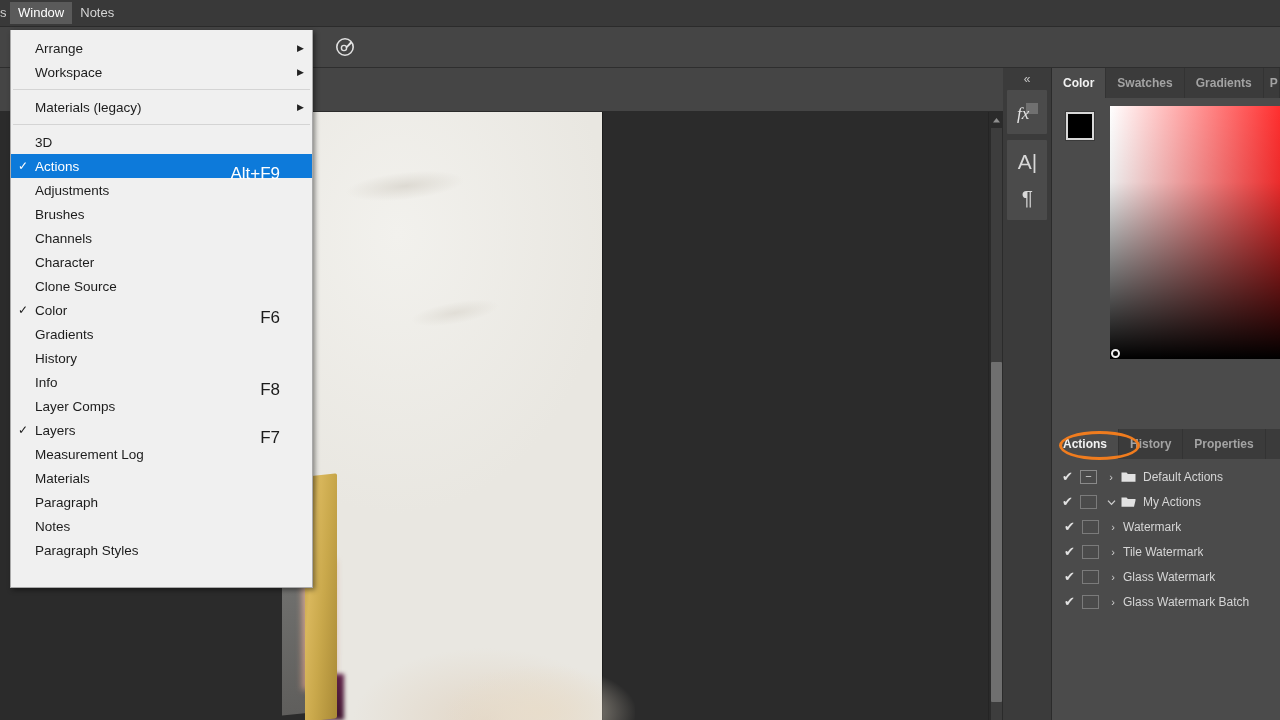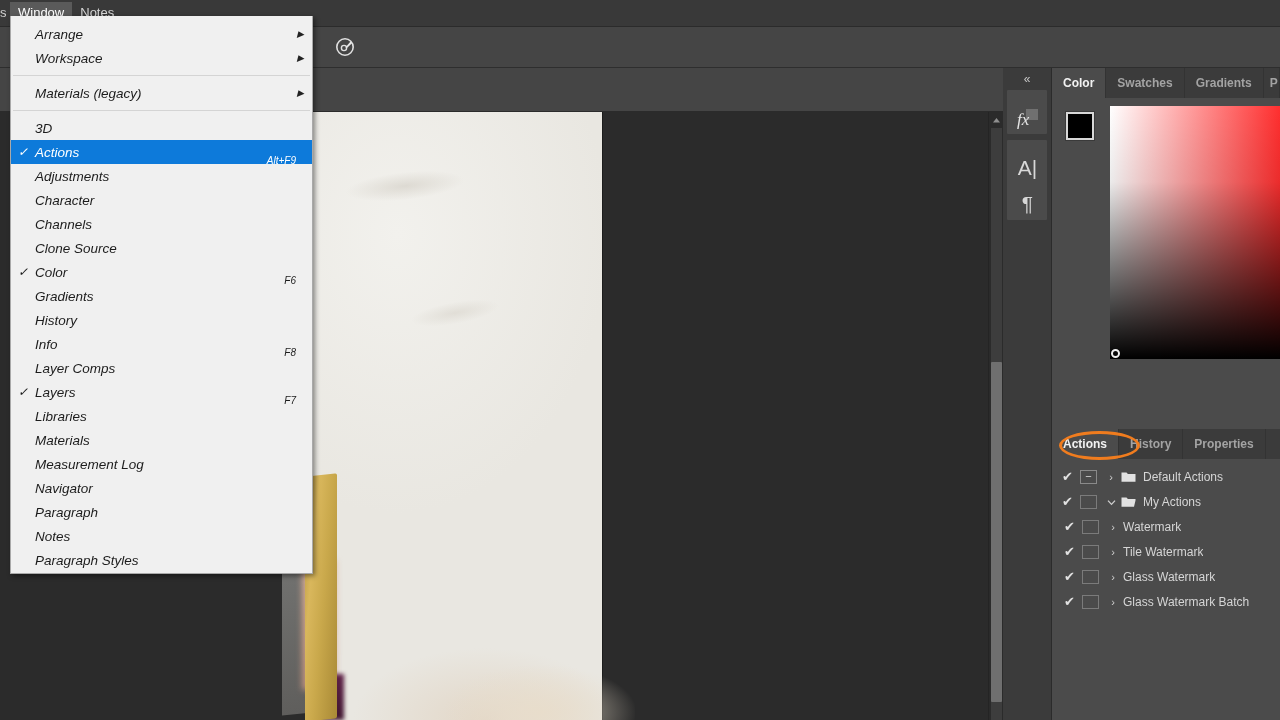--- a/index.html
+++ b/index.html
@@ -119,21 +119,21 @@
   }
   .dock-collapse {
     height: 22px; display: flex; align-items: center; justify-content: center;
     color: #c6c6c6; font-size: 12px; background: #3b3b3b;
   }
   .dock-group {
     margin: 0 4px 6px 4px; background: #4b4b4b; border-radius: 1px;
     padding: 4px 0;
   }
   .dock-btn {
-    width: 41px; height: 36px; display: flex; align-items: flex-end;
+    width: 41px; height: 36px; display: flex; align-items: center;
     justify-content: center; color: #d8d8d8;
   }
   .char-ico { font-size: 21px; font-family: "Liberation Sans", sans-serif; }
   .para-ico { font-size: 21px; }
 
   
   .right-dock {
     position: absolute; top: 0; left: 1052px; width: 228px; height: 652px;
     background: #4b4b4b;
   }
@@ -193,32 +193,32 @@
   .act-box.empty { border-color: #7b7b7b; }
   .act-chev {
     width: 20px; text-align: center; color: #cfcfcf; font-size: 11px;
   }
   .act-folder { width: 22px; display: flex; align-items: center; color: #e0e0e0; }
   .act-label { white-space: nowrap; overflow: hidden; }
   .indent-1 { padding-left: 12px; }
 
   
   .dropdown {
-    position: absolute; left: 10px; top: 16px; width: 303px; height: 558px;
+    position: absolute; left: 10px; top: 30px; width: 303px; height: 558px;
     background: #f0f0f0; border: 1px solid #a9a9a9; border-top: none;
     box-shadow: 2px 2px 5px rgba(0,0,0,0.45);
-    overflow: hidden; z-index: 50; font-style: italic;
+    overflow: hidden; z-index: 50;
   }
   .mi {
     display: flex; align-items: center; height: 24px;
     font-size: 13.5px; color: #1c1c1c; position: relative;
   }
   .mi .chk { width: 24px; text-align: center; font-size: 12px; color: #1c1c1c; }
   .mi .lbl { flex: 1; }
-  .mi .acc { padding-right: 16px; font-size: 10px; color: #1c1c1c; margin-top: 16px; }
+  .mi .acc { padding-right: 32px; font-size: 17px; color: #1c1c1c; margin-top: 16px; }
   .mi .arrow { position: absolute; right: 8px; font-size: 9px; color: #222; }
   .mi.selected { background: #0d7ada; color: #fff; }
   .mi.selected .chk, .mi.selected .acc { color: #fff; }
   .sep { height: 1px; background: #d4d4d4; margin: 5px 2px; }
 </style>
 </head>
 <body>
 
 <div id="app">
 
@@ -405,25 +405,29 @@
       <span class="chk">✓</span>
       <span class="lbl">Actions</span>
       <span class="acc">Alt+F9</span>
     </div>
     <div class="mi">
       <span class="chk"></span>
       <span class="lbl">Adjustments</span>
     </div>
     <div class="mi">
       <span class="chk"></span>
+      <span class="lbl">Brushes</span>
+    </div>
+    <div class="mi">
+      <span class="chk"></span>
+      <span class="lbl">Channels</span>
+    </div>
+    <div class="mi">
+      <span class="chk"></span>
       <span class="lbl">Character</span>
-    </div>
-    <div class="mi">
-      <span class="chk"></span>
-      <span class="lbl">Channels</span>
     </div>
     <div class="mi">
       <span class="chk"></span>
       <span class="lbl">Clone Source</span>
     </div>
     <div class="mi">
       <span class="chk">✓</span>
       <span class="lbl">Color</span>
       <span class="acc">F6</span>
     </div>
@@ -444,36 +448,28 @@
       <span class="chk"></span>
       <span class="lbl">Layer Comps</span>
     </div>
     <div class="mi">
       <span class="chk">✓</span>
       <span class="lbl">Layers</span>
       <span class="acc">F7</span>
     </div>
     <div class="mi">
       <span class="chk"></span>
-      <span class="lbl">Libraries</span>
+      <span class="lbl">Measurement Log</span>
     </div>
     <div class="mi">
       <span class="chk"></span>
       <span class="lbl">Materials</span>
     </div>
     <div class="mi">
       <span class="chk"></span>
-      <span class="lbl">Measurement Log</span>
-    </div>
-    <div class="mi">
-      <span class="chk"></span>
-      <span class="lbl">Navigator</span>
-    </div>
-    <div class="mi">
-      <span class="chk"></span>
       <span class="lbl">Paragraph</span>
     </div>
     <div class="mi">
       <span class="chk"></span>
       <span class="lbl">Notes</span>
     </div>
     <div class="mi">
       <span class="chk"></span>
       <span class="lbl">Paragraph Styles</span>
     </div>

